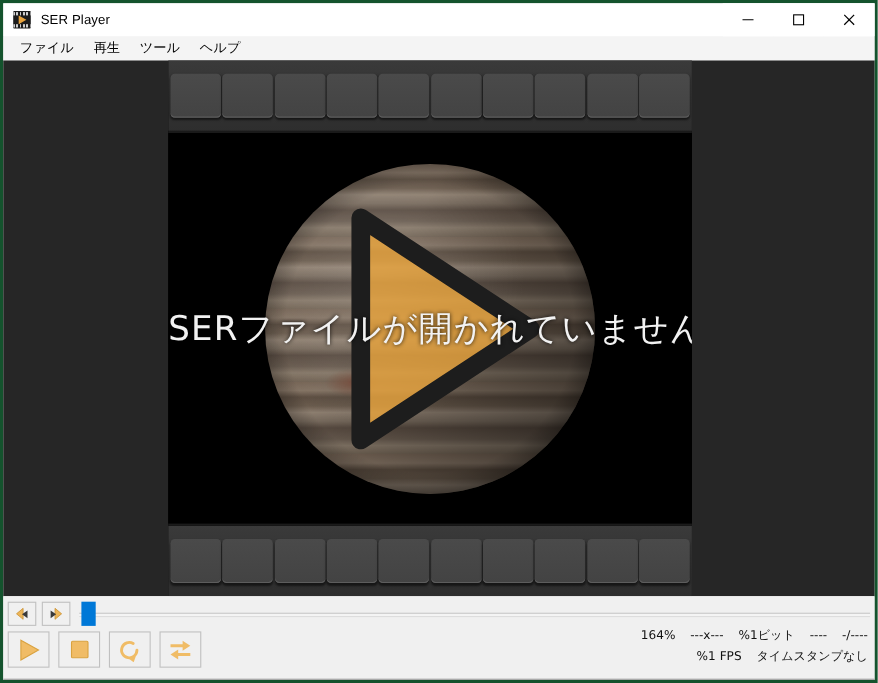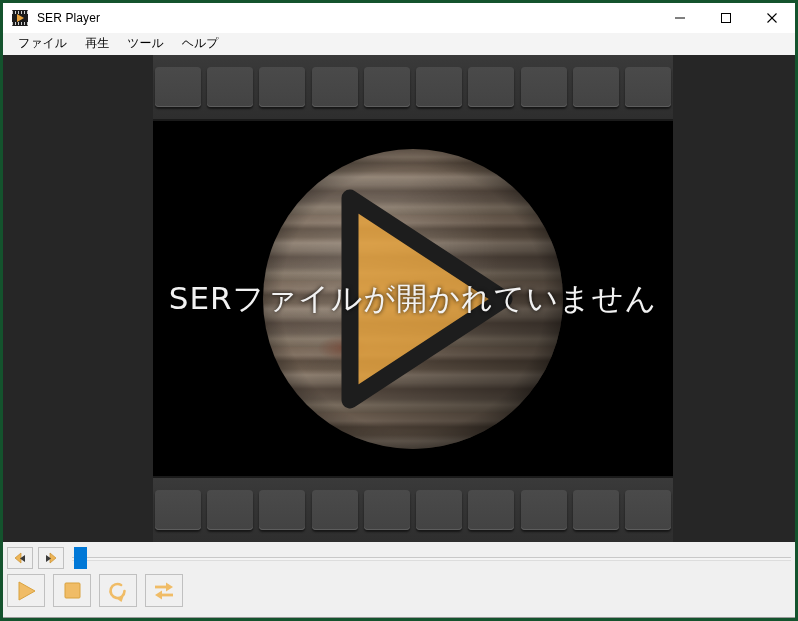--- a/index.html
+++ b/index.html
@@ -92,21 +92,21 @@
   .viewer {
     flex: 1;
     background: #262626;
     position: relative;
     overflow: hidden;
   }
   .filmstrip-wrap {
     position: absolute;
     left: 150px;
     top: 0;
-    width: 520px;
+    width: 476px;
     bottom: 0;
     background: #000;
   }
   .sprocket-row {
     position: absolute;
     left: 0; right: 0;
     height: 66px;
     background: linear-gradient(to bottom, #3a3a3a 0%, #343434 45%, #2e2e2e 100%);
     display: flex;
     align-items: center;
@@ -390,17 +390,30 @@
       <div class="ctrl-btn">
         <svg width="24" height="22" viewBox="0 0 24 22">
           <path d="M3 7h14" stroke="#f0bc66" stroke-width="2.8" stroke-linecap="butt" fill="none"></path>
           <polygon points="14,2.5 21,7 14,11.5" fill="#f0bc66"></polygon>
           <path d="M21 15H7" stroke="#f0bc66" stroke-width="2.8" stroke-linecap="butt" fill="none"></path>
           <polygon points="10,10.5 3,15 10,19.5" fill="#f0bc66"></polygon>
         </svg>
       </div>
     </div>
 
+    <div class="status">
+      <div class="status-line">
+        <span>164%</span>
+        <span>---x---</span>
+        <span>%1ビット</span>
+        <span>----</span>
+        <span>-/----</span>
+      </div>
+      <div class="status-line">
+        <span>%1 FPS</span>
+        <span>タイムスタンプなし</span>
+      </div>
+    </div>
 
     <div class="bottom-edge"></div>
   </div>
 
 </div>
 
 </body></html>

